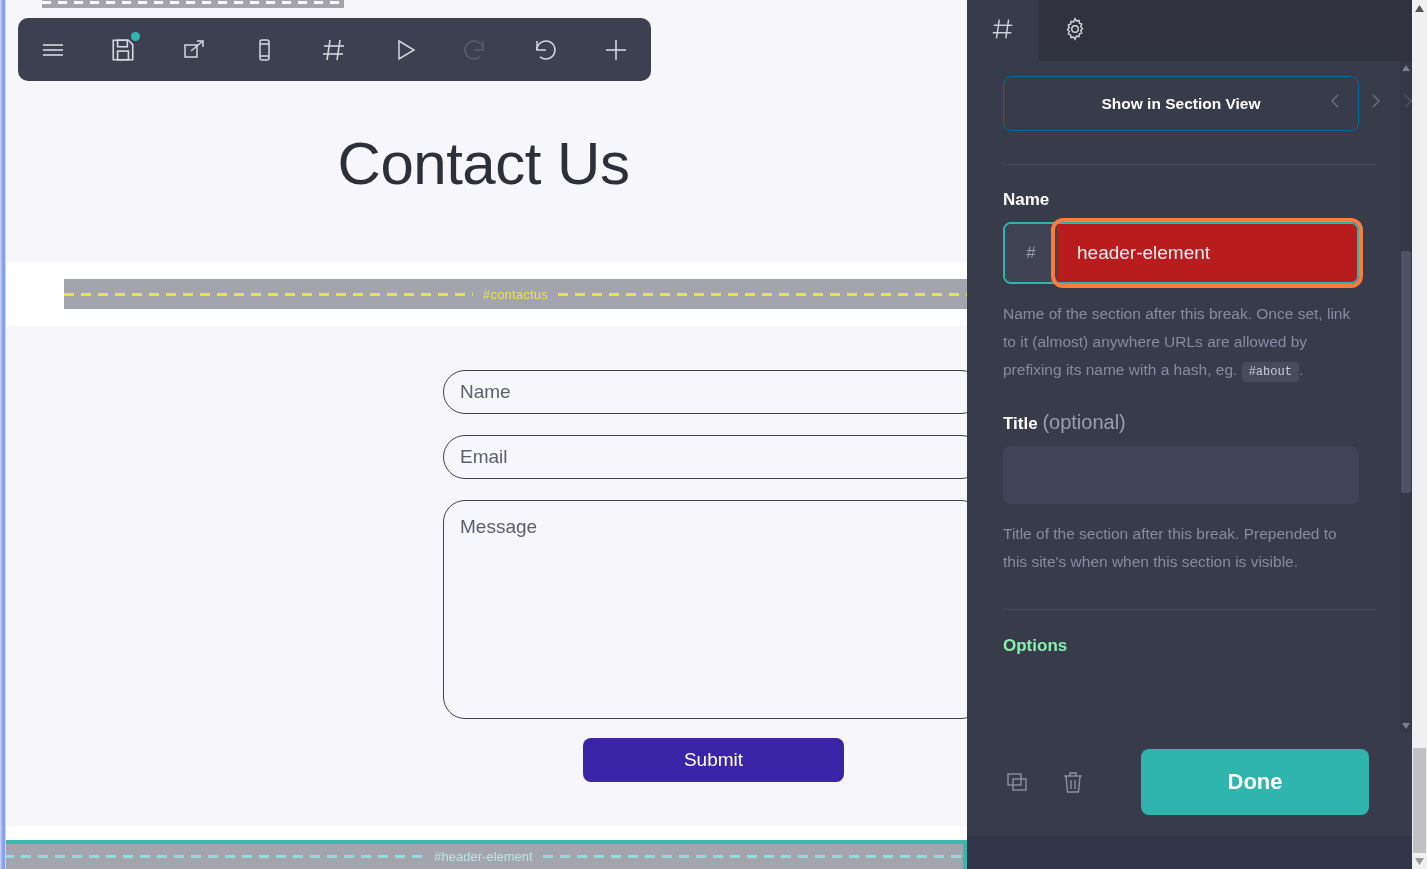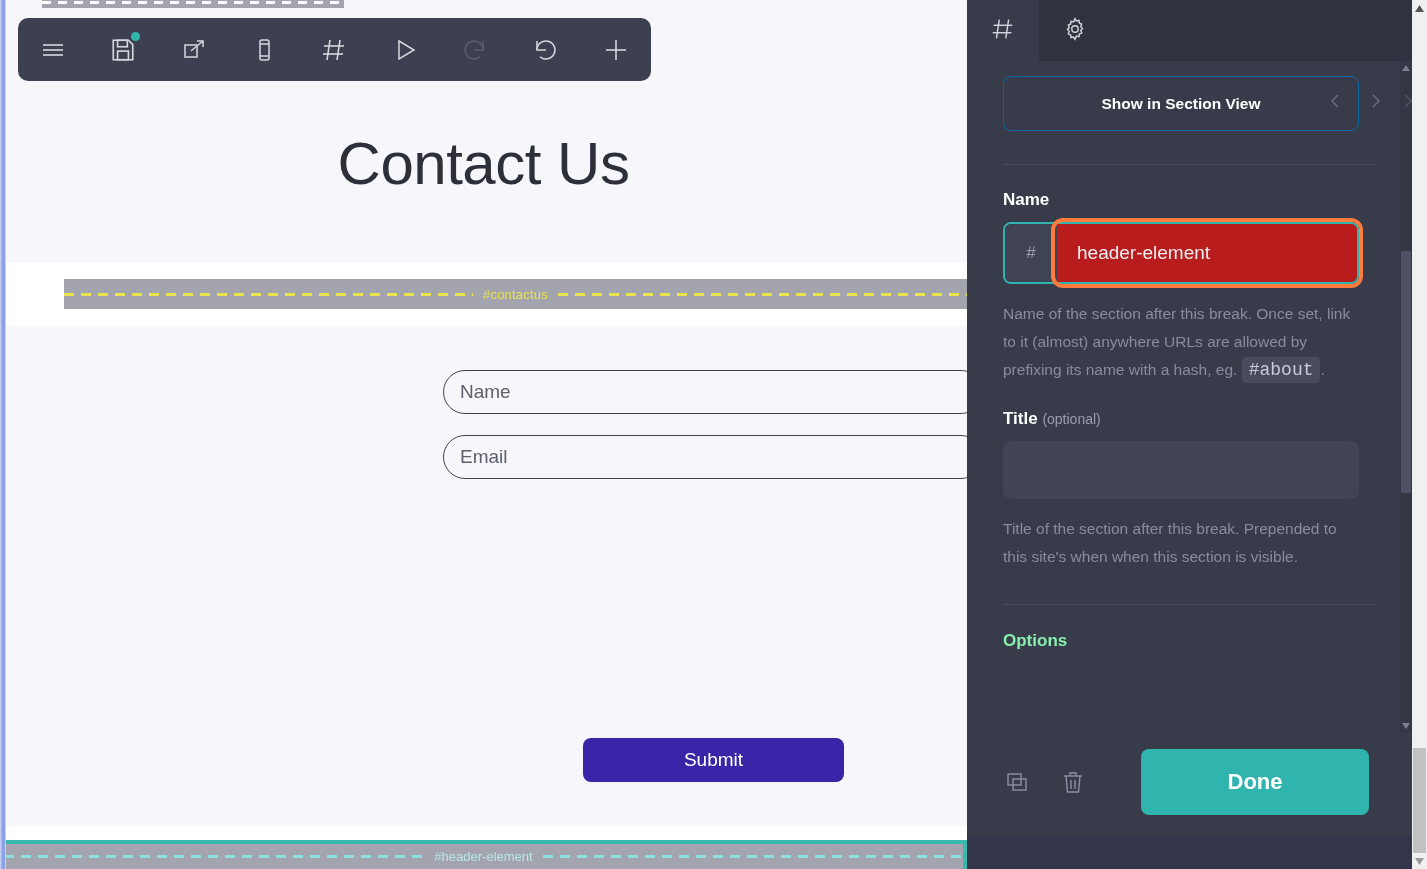--- a/index.html
+++ b/index.html
@@ -210,21 +210,21 @@
 
   .divider {
     height: 1px; background: #474b5c; margin: 33px 0 0 0;
   }
 
   .field-label {
     color: #ffffff; font-size: 17px; font-weight: bold;
     margin-top: 25px;
   }
   .field-label .optional {
-    color: #9a9eae; font-weight: normal; font-size: 14px;
+    color: #9a9eae; font-weight: normal; font-size: 20px;
   }
 
   .name-wrap {
     position: relative; margin-top: 12px;
     height: 62px; width: 356px;
   }
   .name-inner {
     position: absolute; left: 0; top: 0;
     width: 356px; height: 62px;
     border: 2px solid #2fb4ae;
@@ -253,21 +253,21 @@
     pointer-events: none;
   }
 
   .help-text {
     color: #888ca0; font-size: 15.5px; line-height: 28px;
     margin-top: 16px; width: 360px;
   }
   .code-chip {
     background: #474b5c; color: #c9ccd6;
     font-family: "Liberation Mono", monospace;
-    font-size: 18px; padding: 3px 7px; border-radius: 4px;
+    font-size: 12px; padding: 3px 7px; border-radius: 4px;
   }
 
   .title-input {
     margin-top: 12px;
     width: 356px; height: 58px;
     background: #414456;
     border: none; border-radius: 8px;
     outline: none;
     color: #eceef3; font-size: 18px;
     font-family: "Liberation Sans", sans-serif;
@@ -368,20 +368,21 @@
       <div class="band">
         <div class="dash-l"></div>
         <div class="lbl">#contactus</div>
         <div class="dash-r"></div>
       </div>
     </div>
 
     <div class="form-area">
       <div class="field name">Name</div>
       <div class="field email">Email</div>
+      <div class="field msg">Message</div>
       <button class="submit-btn">Submit</button>
     </div>
 
     <div class="bottom-gap"></div>
 
     <div class="break-header">
       <div class="band">
         <div class="dash-l"></div>
         <div class="lbl">#header-element</div>
         <div class="dash-r"></div>

